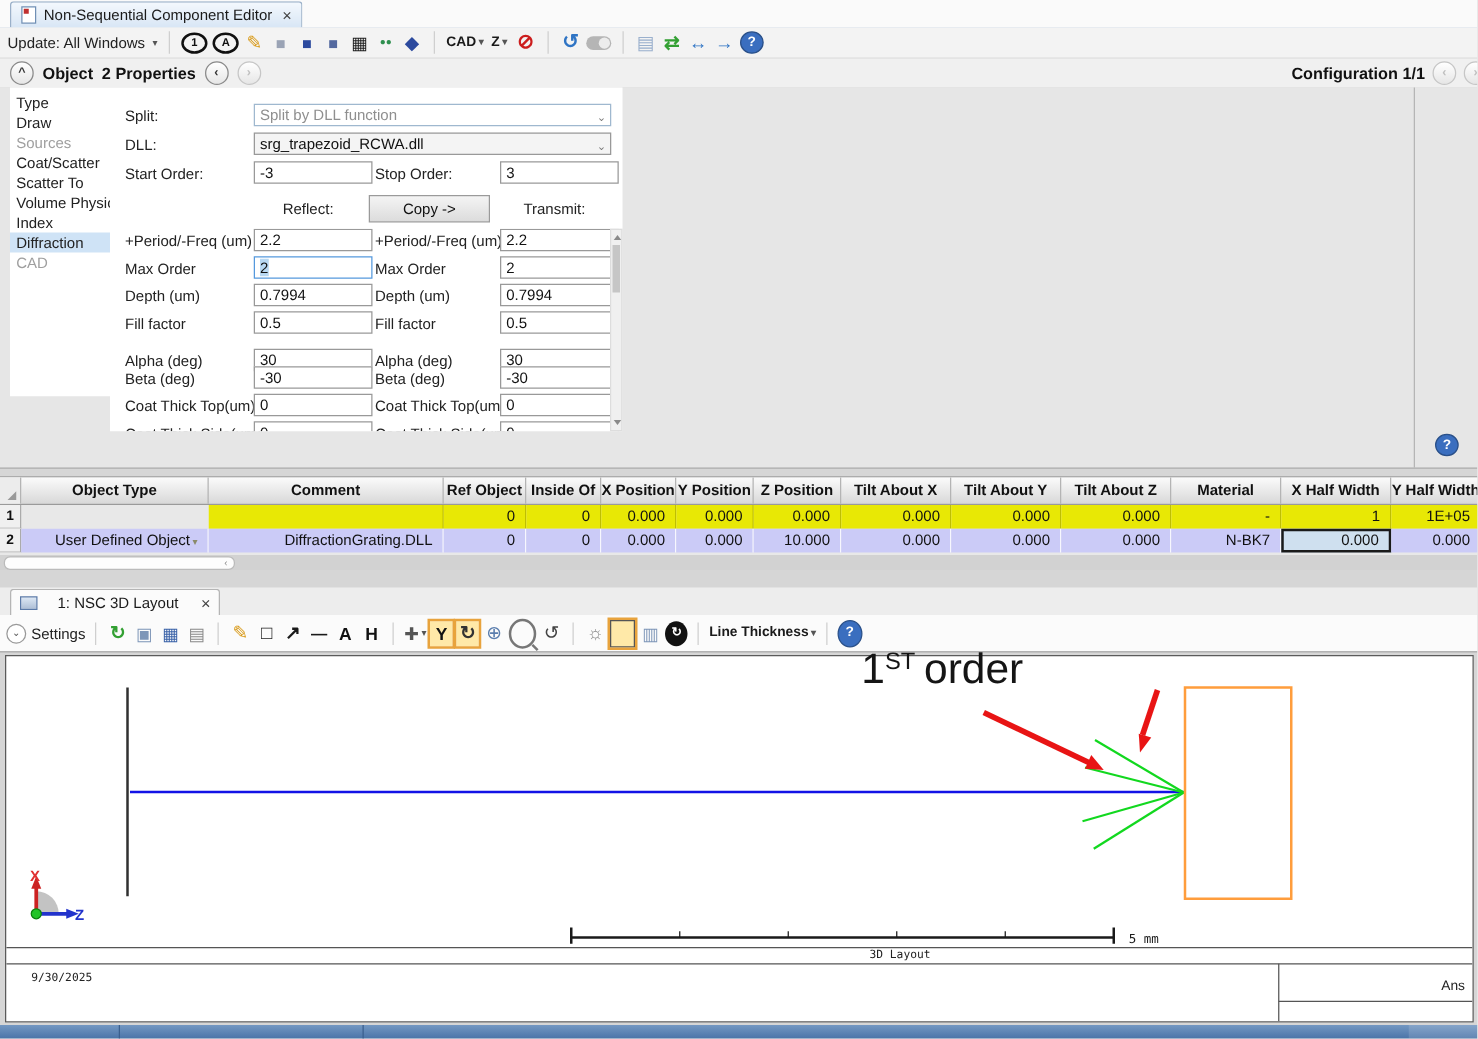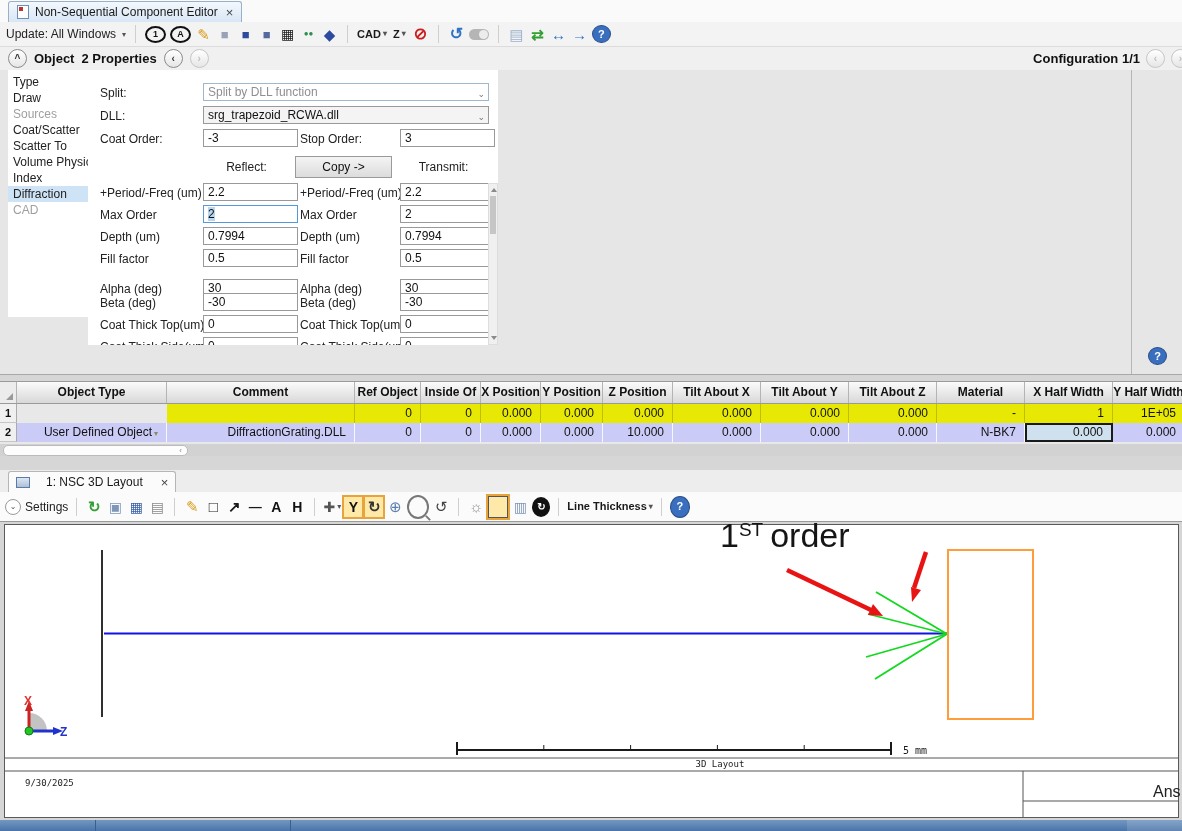--- a/index.html
+++ b/index.html
@@ -103,32 +103,32 @@
     display:flex;align-items:center;gap:3px;padding:0 5px;box-sizing:border-box;}
   .settings-wrap{display:flex;align-items:center;gap:4px;}
   .chev-circle{width:14px;height:14px;border-radius:50%;border:1px solid #999;display:flex;align-items:center;justify-content:center;
     font-size:8px;color:#555;background:#fff;}
   .settings-label{font-size:12px;color:#222;}
   .lw-toolbar .ticon{height:20px;min-width:18px;}
 
   
   .canvas{position:absolute;left:4px;top:524px;width:1173px;height:292px;background:#fff;border:1px solid #5a5a5a;}
   .canvas svg{position:absolute;left:0;top:0;}
-  .annot{position:absolute;color:#151515;line-height:1.05;white-space:nowrap;margin-left:31px;}
+  .annot{position:absolute;color:#151515;line-height:1.05;white-space:nowrap;}
   .annot .sup{position:relative;}
   .annot1{left:684px;top:-7px;font-size:34px;}
   .annot1 .sup{font-size:19px;top:-11px;}
   .annot1 .tail{margin-left:7px;}
   .annot2{left:894px;top:-16px;font-size:36px;}
   .annot2 .sup{font-size:21px;top:-13px;}
   .annot2 .tail{margin-left:14px;}
   .frame-title{position:absolute;left:650px;top:234px;width:130px;text-align:center;
     font:9px "DejaVu Sans Mono",monospace;color:#222;}
   .plot-date{position:absolute;left:20px;top:253px;font:9px "DejaVu Sans Mono",monospace;color:#222;}
-  .corner-text{position:absolute;left:1148px;top:258px;font-size:16px;color:#222;}
+  .corner-text{position:absolute;left:1148px;top:258px;font-size:11px;color:#222;}
 
   
   .statusbar{position:absolute;left:0;top:820px;width:1182px;height:11px;background:linear-gradient(#7397c2,#4a74a8);}
   .sb-div{position:absolute;top:0;width:1px;height:11px;background:#3a5f8e;}
   .sb-light{position:absolute;top:0;left:1127px;width:55px;height:11px;background:rgba(255,255,255,.13);}
 </style>
 </head>
 <body>
 
 <div id="app">
@@ -205,21 +205,21 @@
         <span>Split by DLL function</span>
         <span class="dd-caret">⌄</span>
       </div>
 
       <span class="p-label" style="left:12px;top:39px;">DLL:</span>
       <div class="fld" style="left:115px;top:36px;width:276px;background:#f4f4f4;">
         <span>srg_trapezoid_RCWA.dll</span>
         <span class="dd-caret">⌄</span>
       </div>
 
-      <span class="p-label" style="left:12px;top:62px;">Coat Order:</span>
+      <span class="p-label" style="left:12px;top:62px;">Start Order:</span>
       <div class="fld" style="left:115px;top:59px;width:85px;">-3</div>
       <span class="p-label" style="left:212px;top:62px;">Stop Order:</span>
       <div class="fld" style="left:312px;top:59px;width:85px;">3</div>
 
       <span class="col-hdr" style="left:115px;">Reflect:</span>
       <div class="copy-btn">Copy -&gt;</div>
       <span class="col-hdr" style="left:312px;">Transmit:</span>
 
       <div class="param-rows">
           <div class="param-row" style="top: 0px;">

